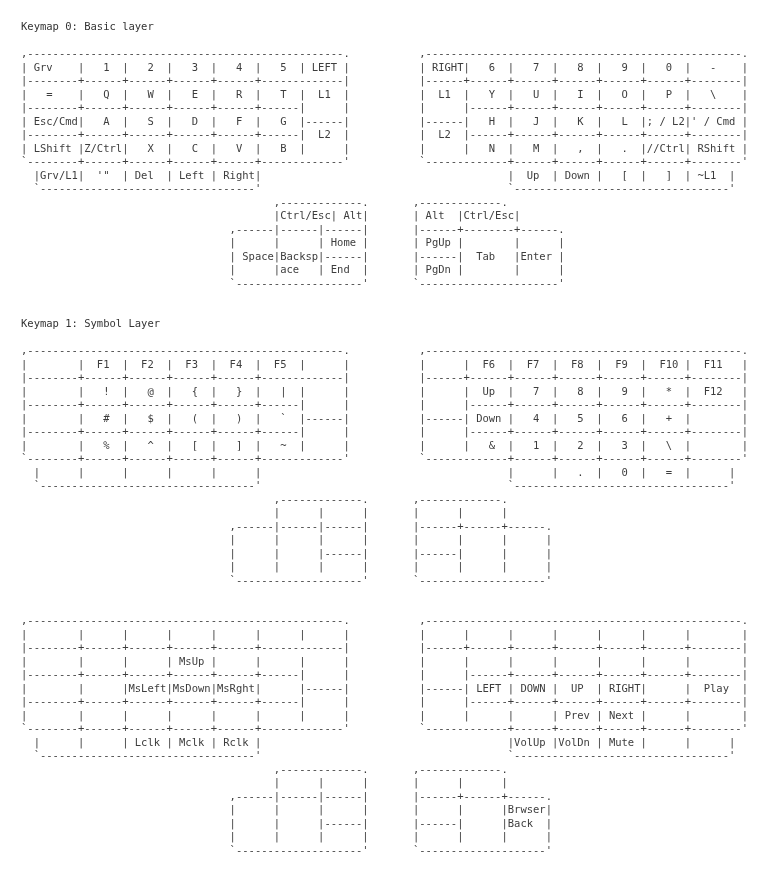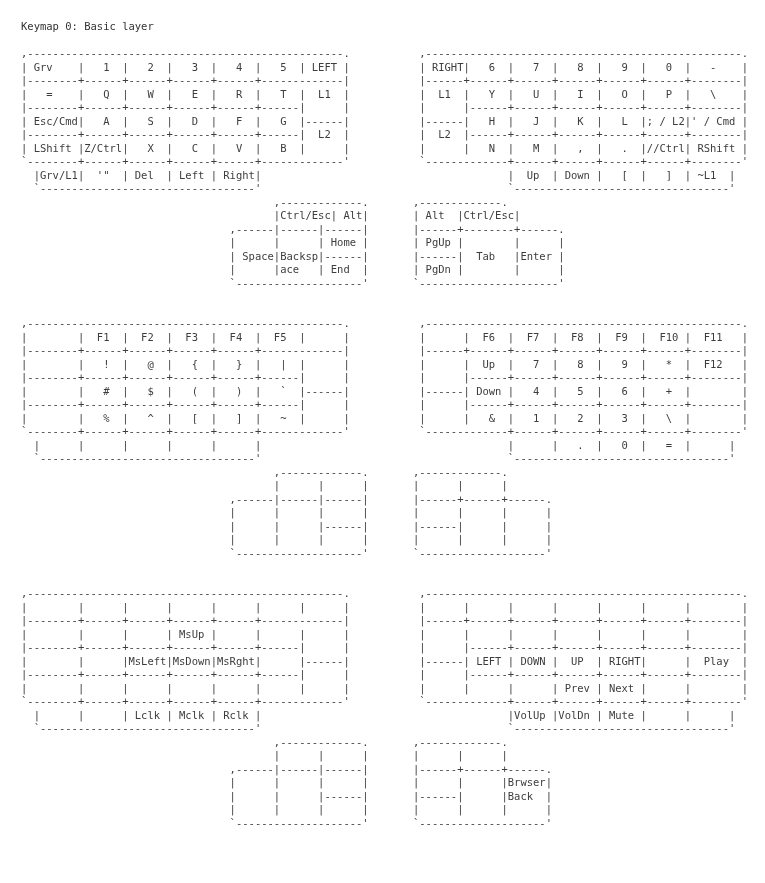--- a/index.html
+++ b/index.html
@@ -55,20 +55,21 @@
                                         ,-------------.       ,-------------.
                                         |Ctrl/Esc| Alt|       | Alt  |Ctrl/Esc|
                                  ,------|------|------|       |------+--------+------.
                                  |      |      | Home |       | PgUp |        |      |
                                  | Space|Backsp|------|       |------|  Tab   |Enter |
                                  |      |ace   | End  |       | PgDn |        |      |
                                  `--------------------'       `----------------------'</pre>
   </section>
 
   <section class="keymap-section">
+    <div class="keymap-title">Keymap 1: Symbol Layer</div>
     <pre class="keymap-art">,--------------------------------------------------.           ,--------------------------------------------------.
 |        |  F1  |  F2  |  F3  |  F4  |  F5  |      |           |      |  F6  |  F7  |  F8  |  F9  |  F10 |  F11   |
 |--------+------+------+------+------+-------------|           |------+------+------+------+------+------+--------|
 |        |   !  |   @  |   {  |   }  |   |  |      |           |      |  Up  |   7  |   8  |   9  |   *  |  F12   |
 |--------+------+------+------+------+------|      |           |      |------+------+------+------+------+--------|
 |        |   #  |   $  |   (  |   )  |   `  |------|           |------| Down |   4  |   5  |   6  |   +  |        |
 |--------+------+------+------+------+------|      |           |      |------+------+------+------+------+--------|
 |        |   %  |   ^  |   [  |   ]  |   ~  |      |           |      |   &amp;  |   1  |   2  |   3  |   \  |        |
 `--------+------+------+------+------+-------------'           `-------------+------+------+------+------+--------'
   |      |      |      |      |      |                                       |      |   .  |   0  |   =  |      |

